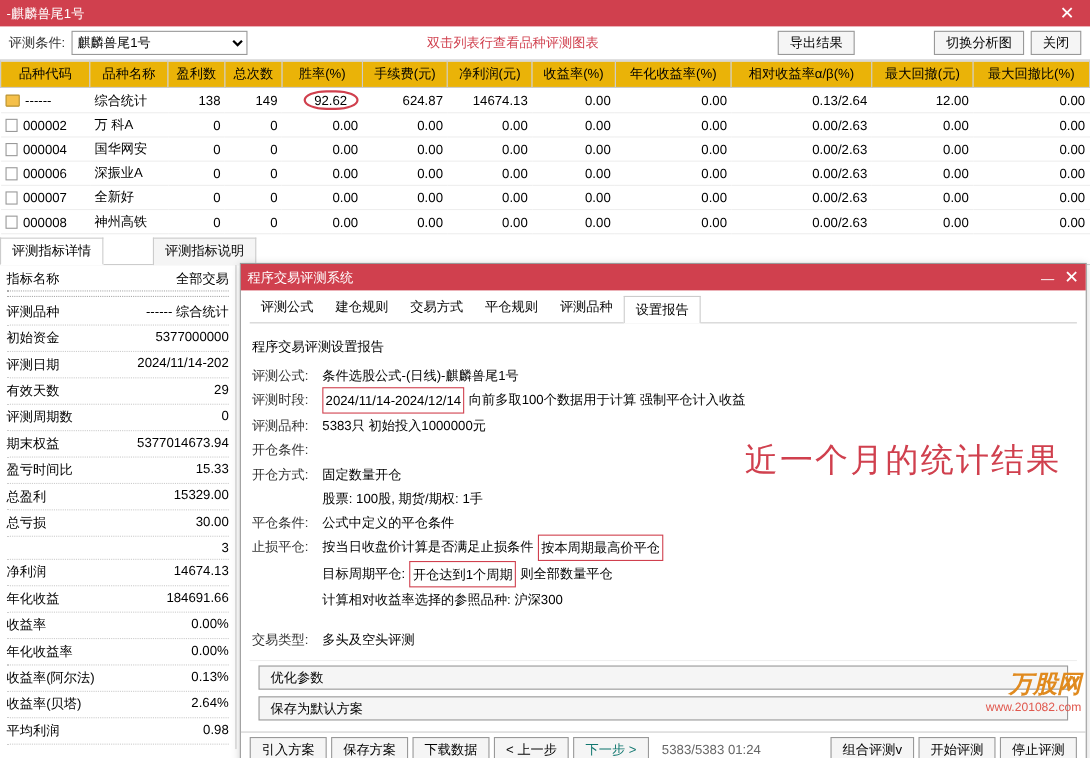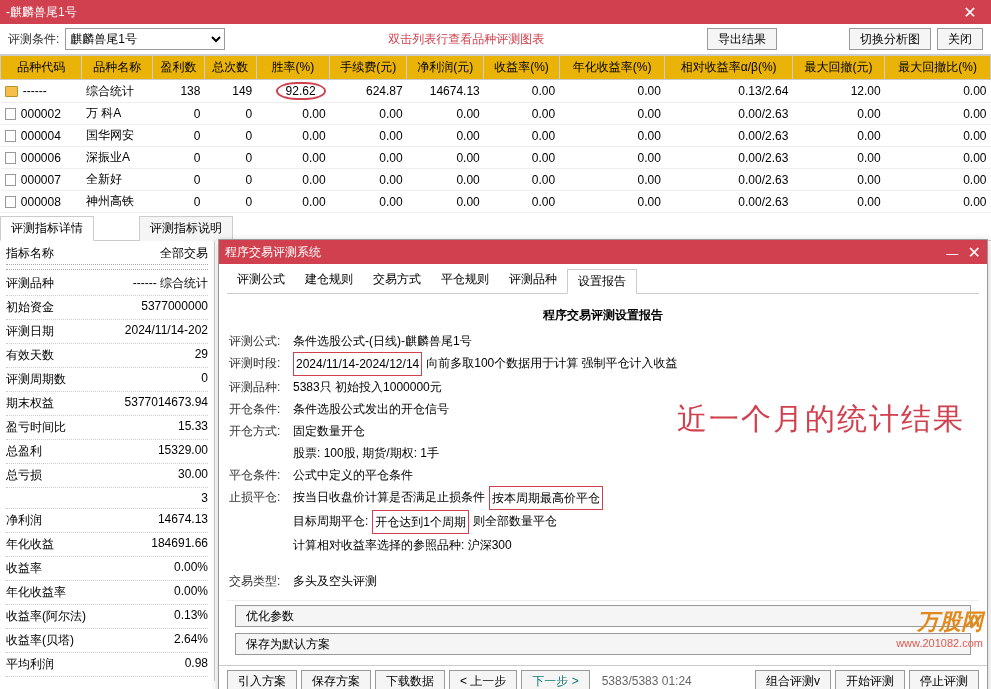--- a/index.html
+++ b/index.html
@@ -32,21 +32,21 @@
 .leftpane .row { display:flex; justify-content:space-between; border-bottom:1px dotted #ccc; padding:3px 0;}
 .dotline { border-bottom:1px dotted #aaa; margin:2px 0;}
 
 .subwin { position:absolute; left:218px; top:-2px; width:770px; border:1px solid #999; background:#fff; box-shadow:0 2px 8px rgba(0,0,0,.2);}
 .subwin .titlebar { height:22px; }
 .subwin .body { padding:4px 8px 6px 8px; }
 .subwin .tabs2 { display:flex; border-bottom:1px solid #ccc; margin-bottom:6px;}
 .subwin .tabs2 .t { padding:3px 10px; border-bottom:2px solid transparent; cursor:pointer;}
 .subwin .tabs2 .t.active { border:1px solid #ccc; border-bottom:1px solid #fff; position:relative; top:1px; background:#fff;}
 .report { line-height:22px; padding:4px 2px; }
-.report .title { text-align:center; font-weight:bold; margin-bottom:4px;}
+.report .title { text-align:left; font-weight:normal; margin-bottom:4px;}
 .report .line { display:flex; gap:4px;}
 .report .k { color:#333; min-width:60px;}
 .redbox { border:1px solid #d0404e; padding:0 2px;}
 .bigred { position:absolute; color:#d0404e; font-size:30px; font-weight:normal; left:450px; top:108px; letter-spacing:2px;}
 .subbtns { display:flex; justify-content:flex-end; gap:6px; padding:4px 8px; border-top:1px solid #eee;flex-direction:column;}
 .bottombar { border-top:1px solid #ccc; padding:4px 8px; display:flex; align-items:center; gap:4px;}
 .bottombar .spacer{flex:1;}
 .bottombar .status{color:#666; margin:0 8px;}
 .watermark { position:absolute; right:8px; bottom:40px; text-align:right; pointer-events:none;}
 .watermark .w1{color:#e08a1e; font-size:22px; font-weight:bold; font-style:italic;}
@@ -287,21 +287,20 @@
             <span class="k">评测时段:</span>
             <span class="redbox">2024/11/14-2024/12/14</span>
             <span>向前多取100个数据用于计算 强制平仓计入收益</span>
           </div>
         <div class="line">
             <span class="k">评测品种:</span>
             <span>5383只 初始投入1000000元</span>
           </div>
         <div class="line">
             <span class="k">开仓条件:</span>
-            <span>条件选股公式发出的开仓信号</span>
           </div>
         <div class="line">
             <span class="k">开仓方式:</span>
             <span>固定数量开仓</span>
           </div>
         <div class="line">
             <span style="width:60px"></span>
             <span>股票: 100股, 期货/期权: 1手</span>
           </div>
         <div class="line">

